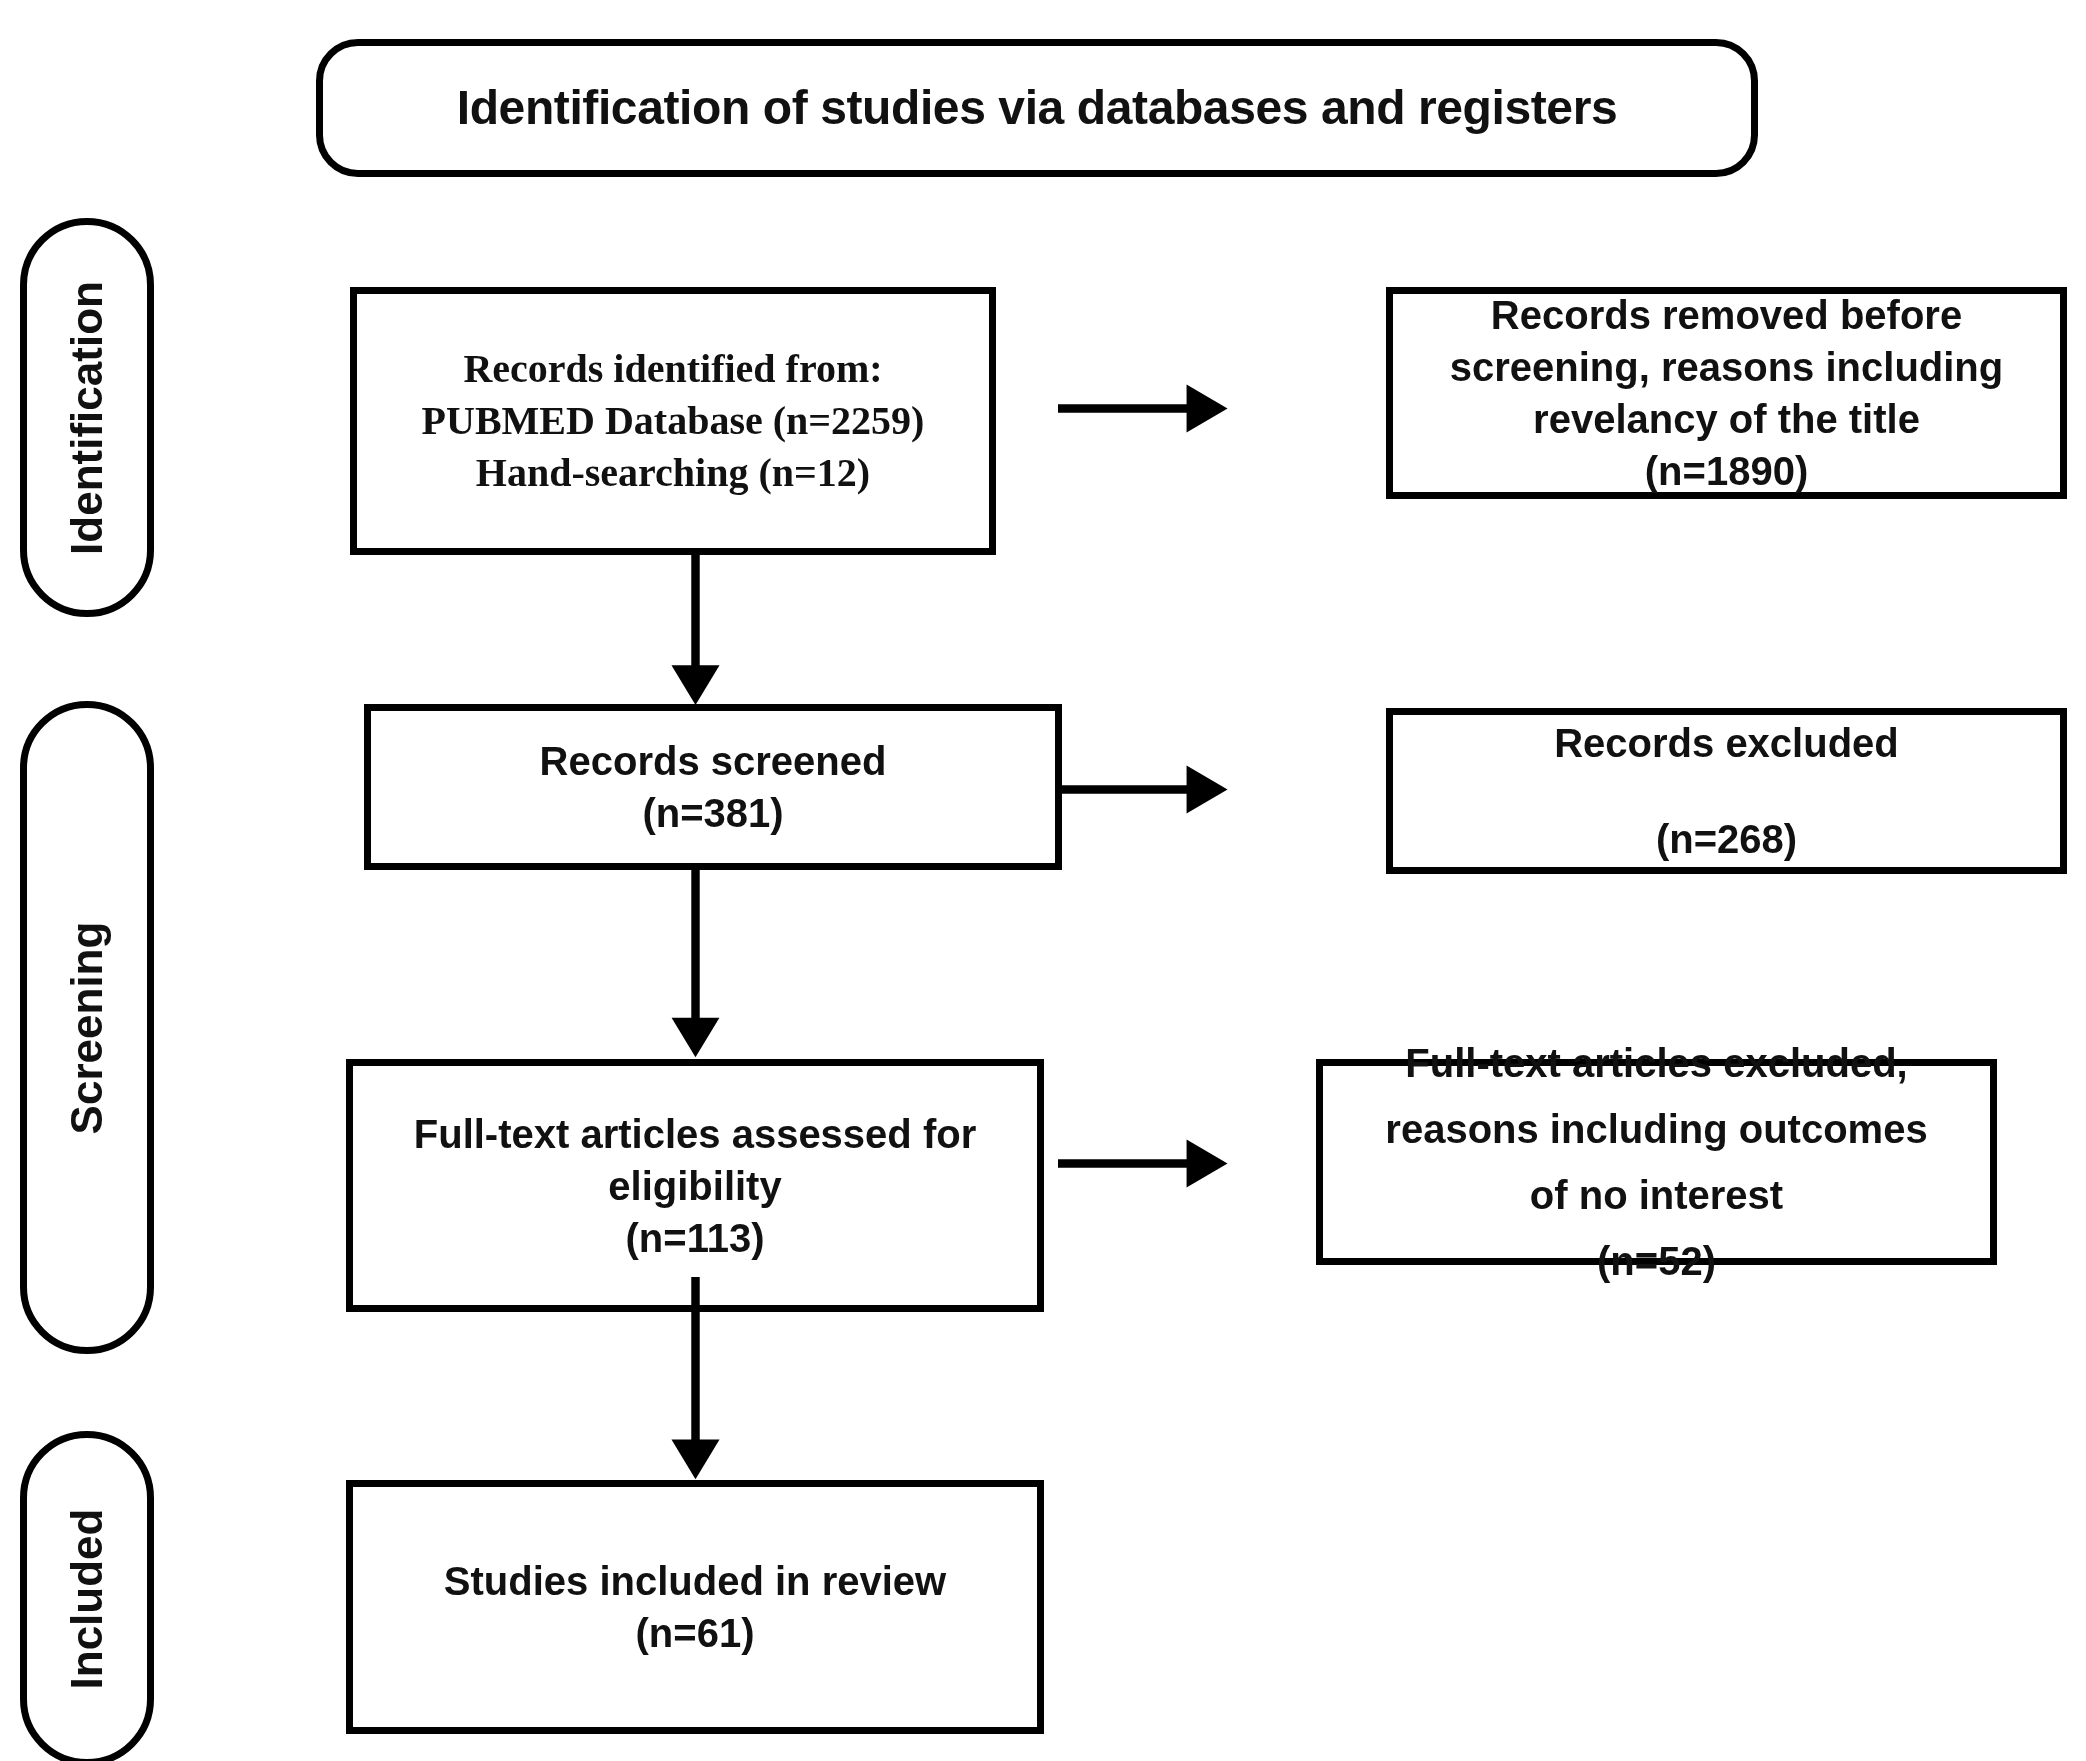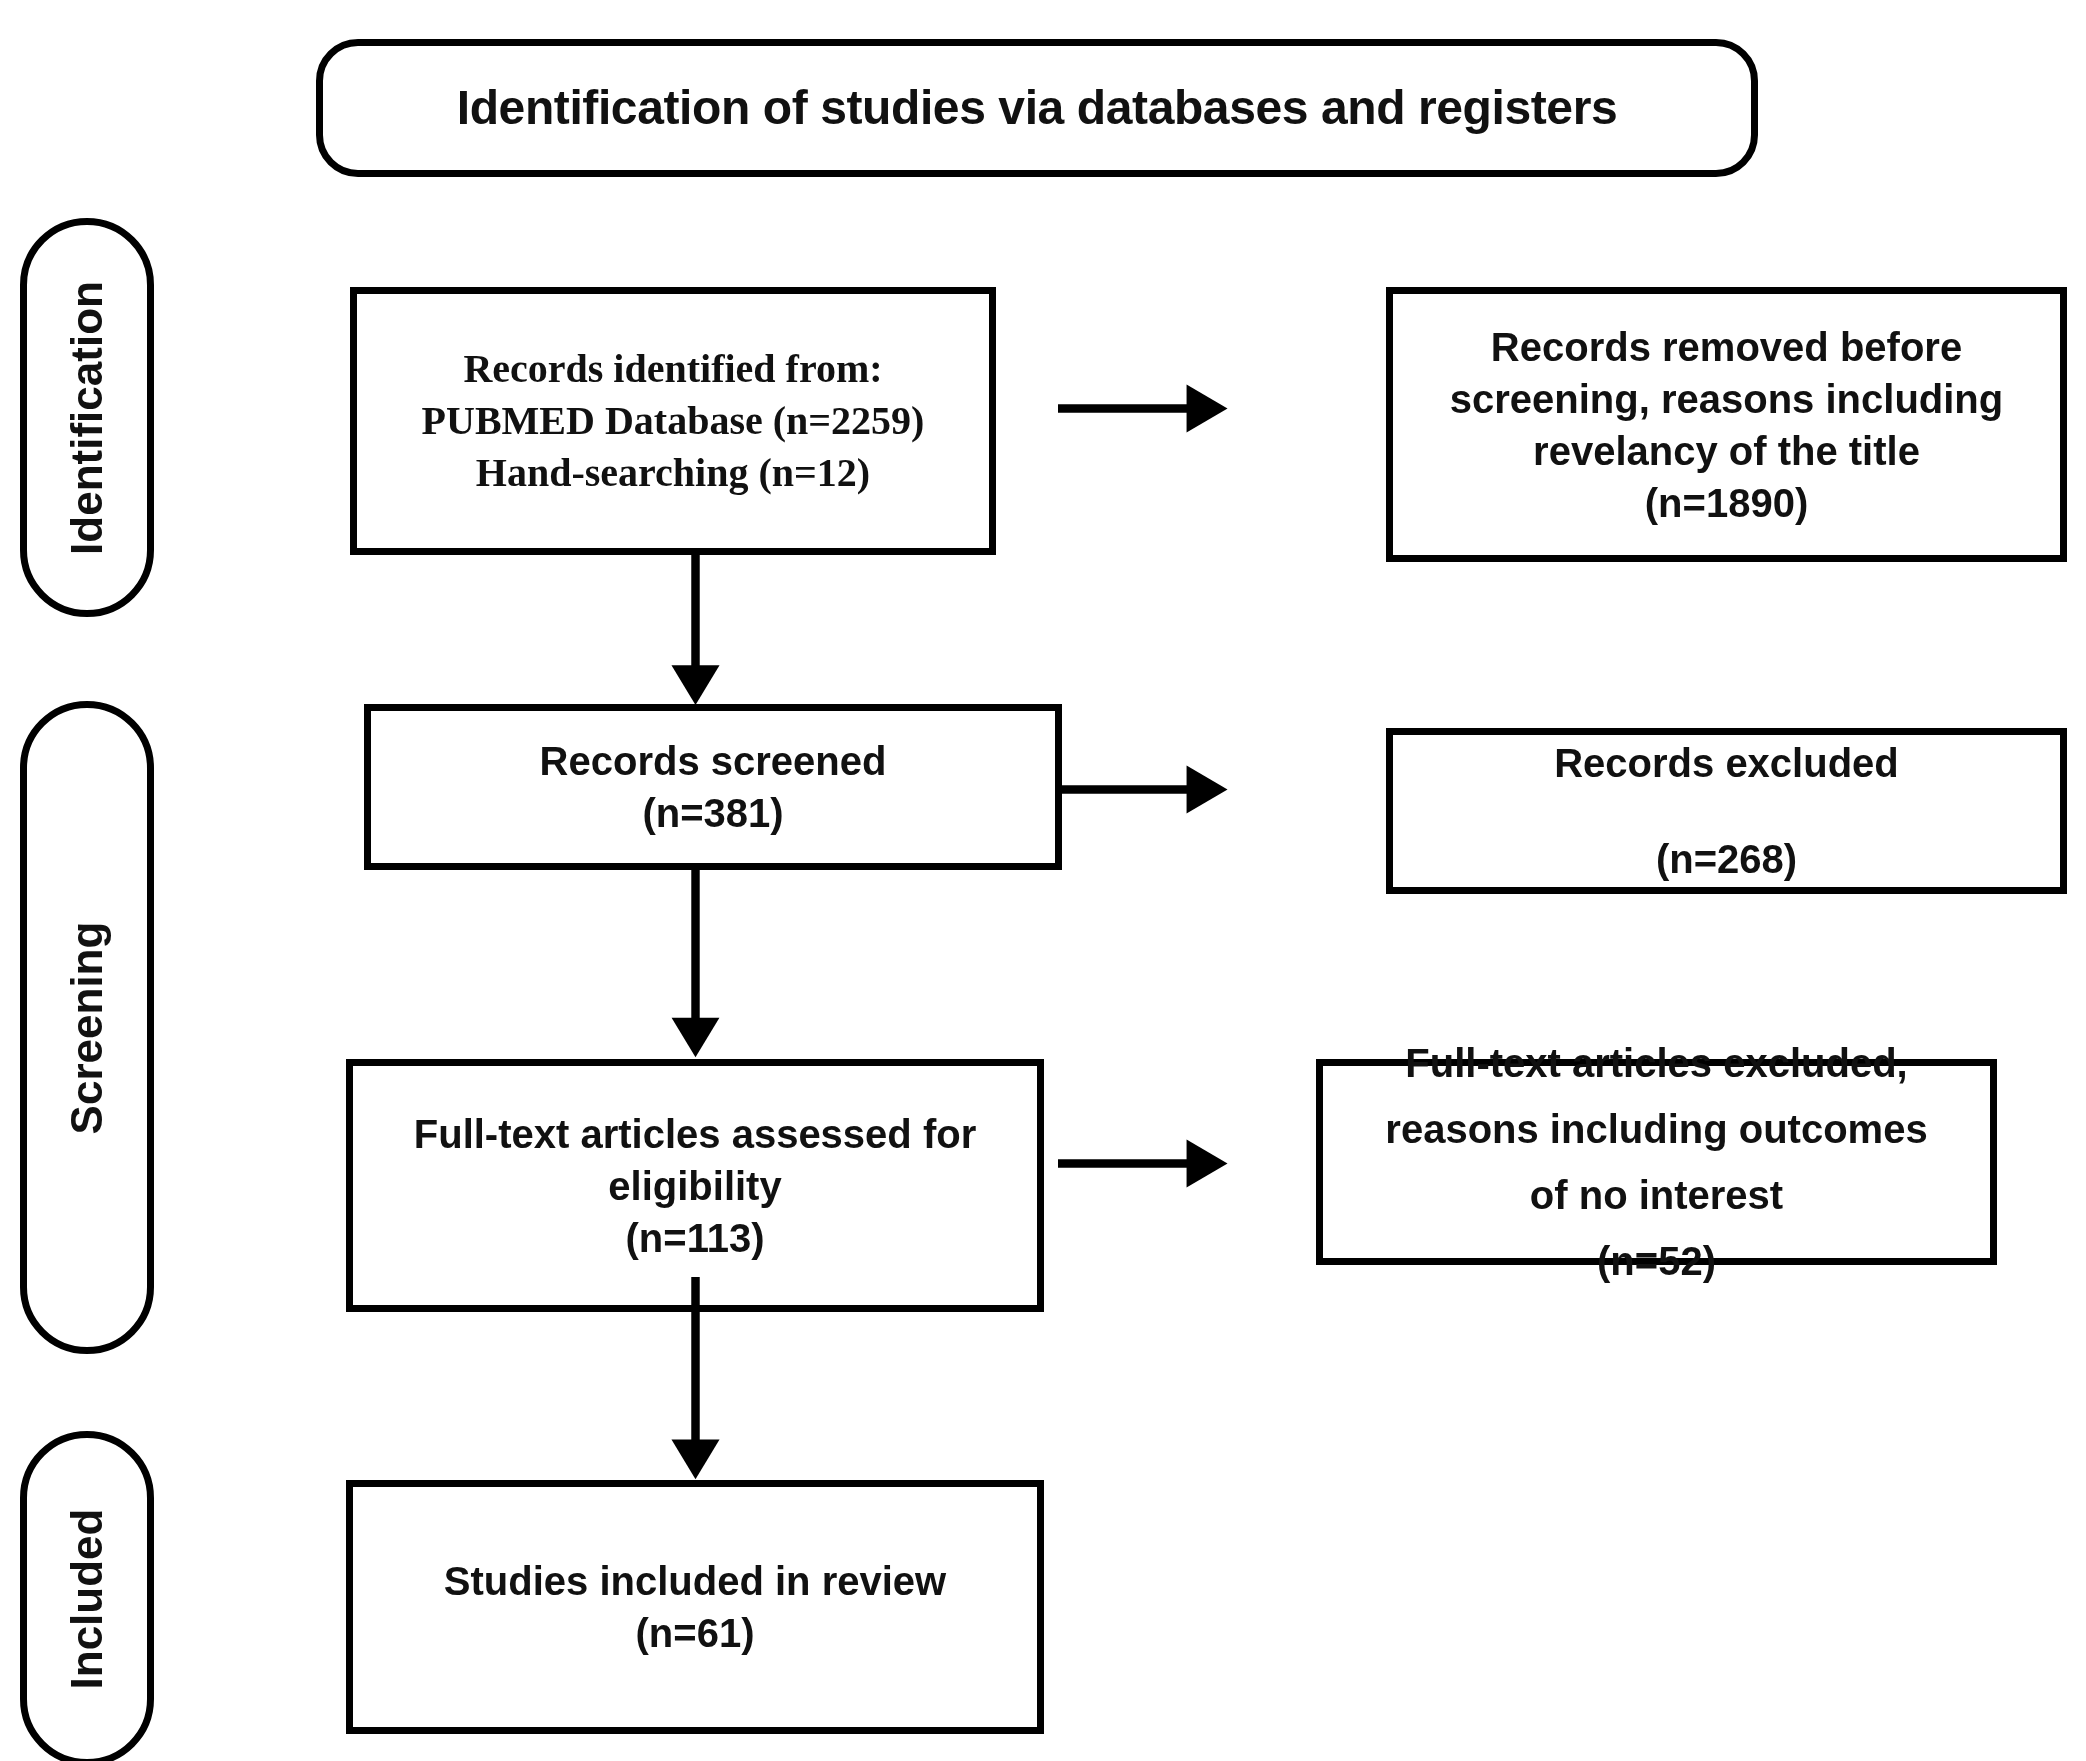--- a/index.html
+++ b/index.html
@@ -89,22 +89,22 @@
     white-space: nowrap;
   }
 
   
   #box-identified  { left: 350px; top: 267px;  width: 646px; height: 268px; font-family: Liberation Serif, serif; }
   #box-screened    { left: 364px; top: 684px;  width: 698px; height: 166px; }
   #box-fulltext    { left: 346px; top: 1039px; width: 698px; height: 253px; }
   #box-included    { left: 346px; top: 1460px; width: 698px; height: 254px; }
 
   
-  #box-removed     { left: 1386px; top: 267px;  width: 681px; height: 275px; }
-  #box-excluded    { left: 1386px; top: 708px;  width: 681px; height: 166px; gap: 44px; }
+  #box-removed     { left: 1386px; top: 267px;  width: 681px; height: 212px; }
+  #box-excluded    { left: 1386px; top: 688px;  width: 681px; height: 166px; gap: 44px; }
   #box-ft-excluded { left: 1316px; top: 1039px; width: 681px; height: 206px; gap: 14px; }
 
   
   .arrow-v {
     position: absolute;
     width: 85px;
   }
   .arrow-h {
     position: absolute;
     height: 85px;

